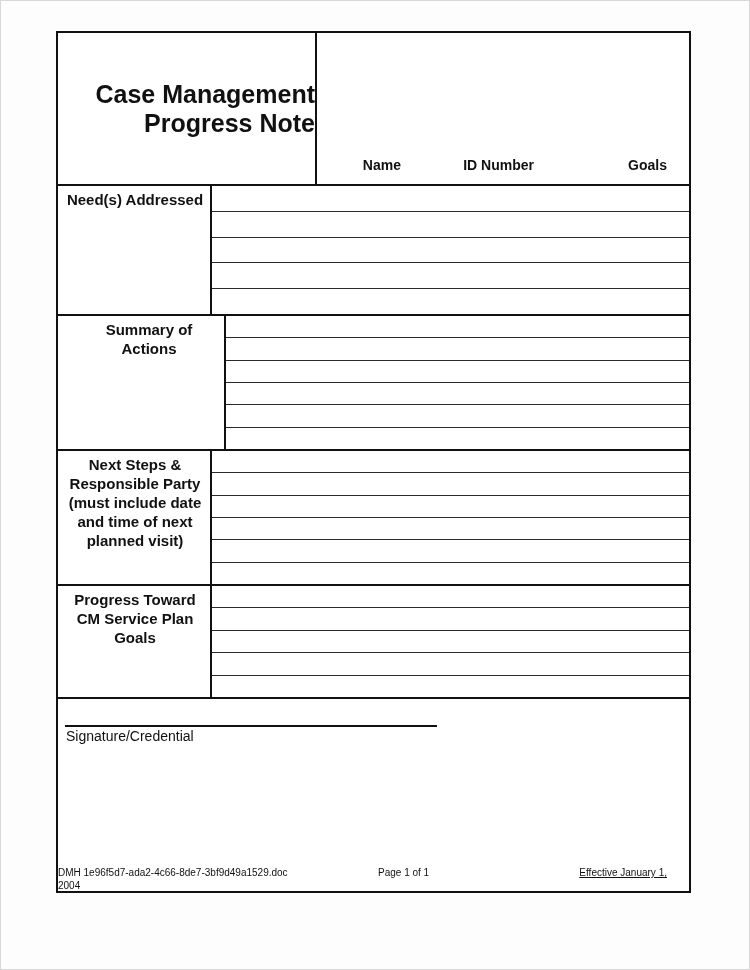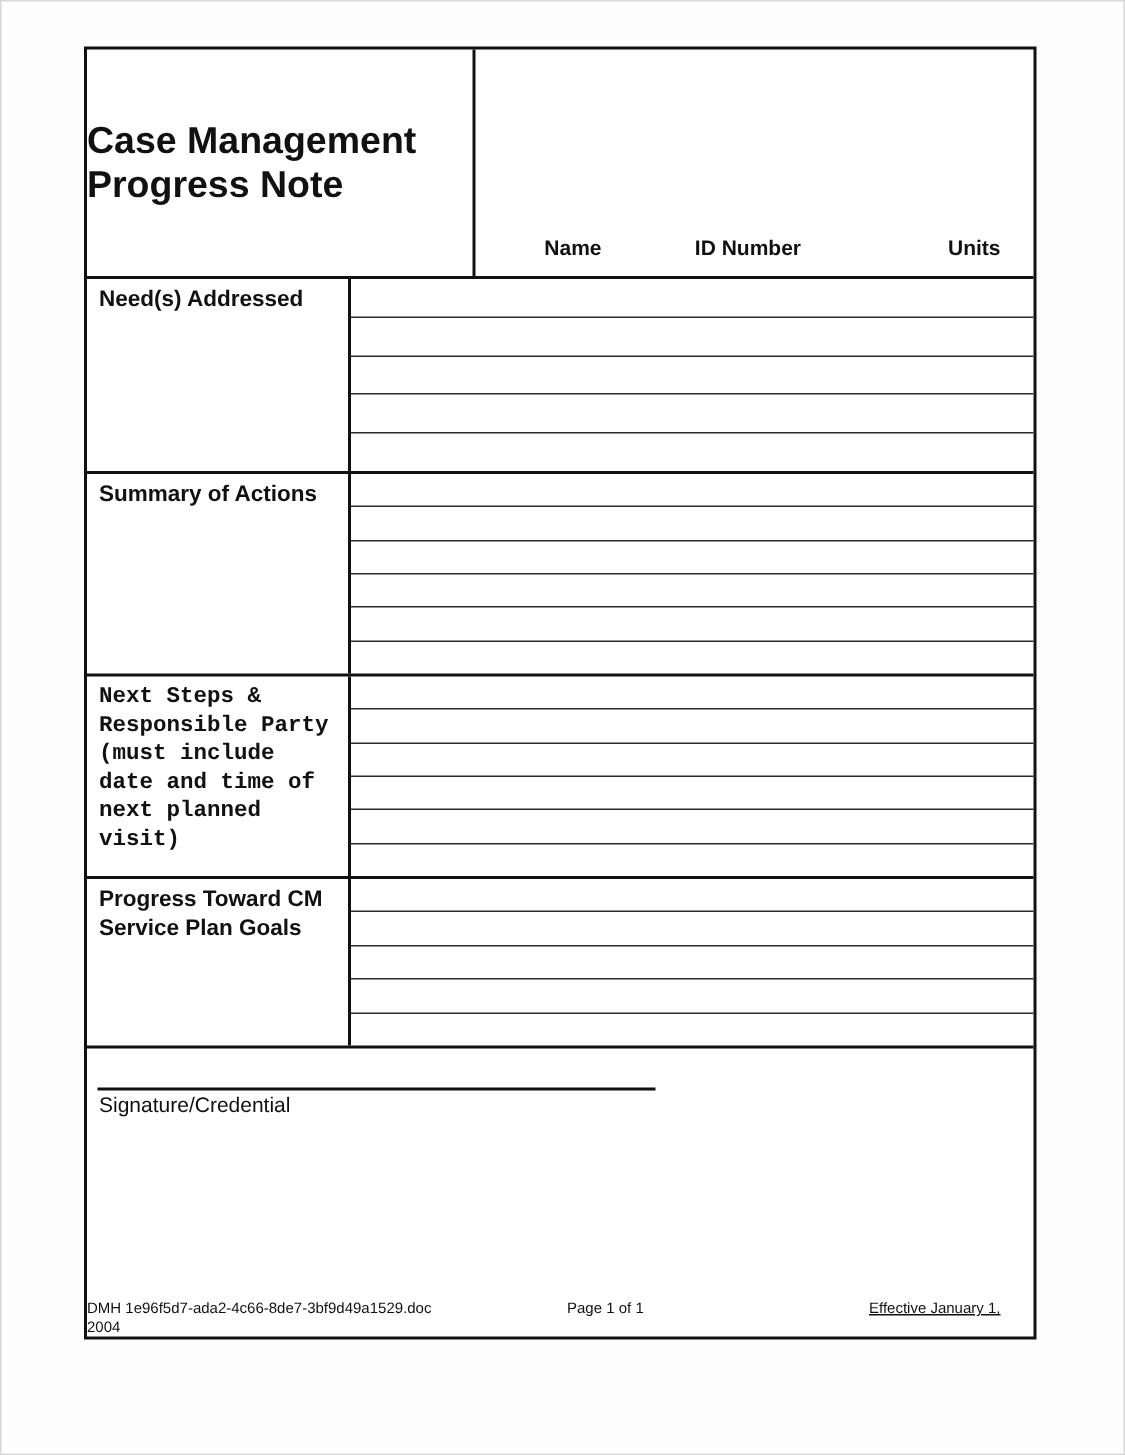--- a/index.html
+++ b/index.html
@@ -22,48 +22,48 @@
     width: 635px; height: 862px;
     border: 2px solid #111;
     background: #fff;
   }
   
   .header { display: flex; height: 153px; border-bottom: 2px solid #111; }
   .title-cell {
     width: 259px;
     border-right: 2px solid #111;
     display: flex; flex-direction: column;
-    justify-content: center; align-items: flex-start;
+    justify-content: center; align-items: flex-end;
     font-weight: bold; font-size: 25px; line-height: 1.15;
   }
   .fields-cell {
     flex: 1; display: flex; flex-direction: row;
     justify-content: space-between;
     padding: 16px 12px 10px 6px;
   }
   .field-row { display: flex; align-items: flex-end; }
   .field-label {
     width: 88px; text-align: right;
     font-weight: bold; font-size: 14px;
     padding-right: 10px; padding-bottom: 1px;
     white-space: nowrap;
   }
   .field-line { flex: 1; border-bottom: 2px solid #111; height: 16px; }
   
   .section { display: flex; border-bottom: 2px solid #111; }
   .sec-1 { height: 130px; }
-  .sec-2 { height: 135px; }
+  .sec-2 { height: 135px; padding-left: 14px; }
   .sec-3 { height: 140px; }
-  .sec-4 { height: 135px; font-family: Liberation Mono, monospace; }
+  .sec-4 { height: 135px; }
   .sec-5 { height: 113px; }
   .label-cell {
-    width: 176px;
+    width: 154px;
     border-right: 2px solid #111;
     padding: 4px 6px 4px 8px;
-    font-weight: bold; font-size: 15px; line-height: 1.27;
+    font-weight: bold; font-size: 15px; line-height: 1.27; text-align: center;
   }
   .lines-cell { flex: 1; display: flex; flex-direction: column; }
   .lines-cell .rule { flex: 1; border-bottom: 1px solid #2a2a2a; }
   .lines-cell .rule:last-child { border-bottom: none; }
   
   .bottom-area { position: relative; height: 52px; border-radius: 14px; }
   .sig-line {
     position: absolute; left: 7px; top: 26px;
     width: 372px; border-bottom: 2px solid #111;
   }
@@ -97,21 +97,21 @@
       <div class="fields-cell">
         <div class="field-row">
           <div class="field-label">Name</div>
           <div class="field-line"></div>
         </div>
         <div class="field-row">
           <div class="field-label">ID Number</div>
           <div class="field-line"></div>
         </div>
         <div class="field-row">
-          <div class="field-label">Units</div>
+          <div class="field-label">Goals</div>
           <div class="field-line"></div>
         </div>
       </div>
     </div>
 
     <div class="section sec-1">
       <div class="label-cell">Need(s) Addressed</div>
       <div class="lines-cell">
           <div class="rule"></div>
           <div class="rule"></div>

